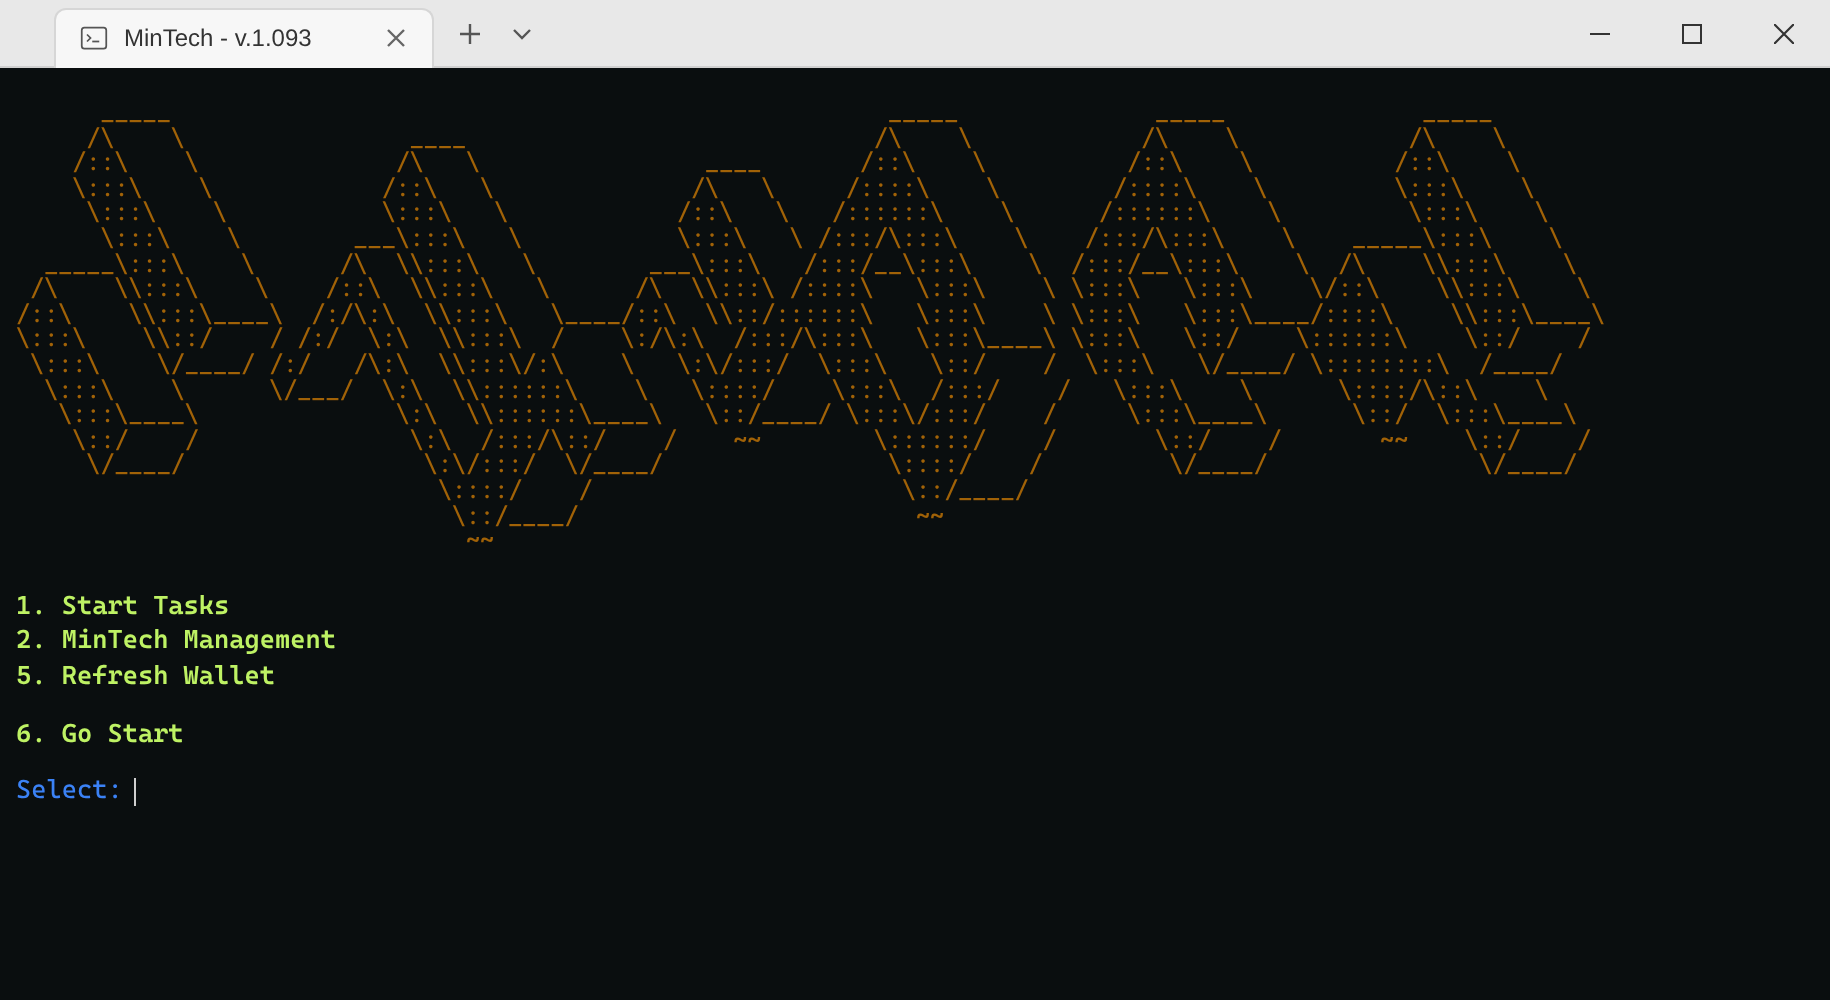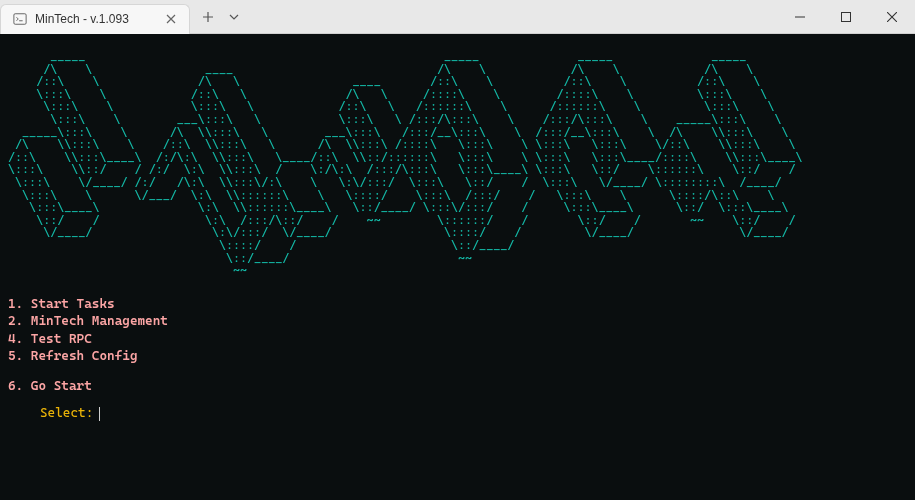--- a/index.html
+++ b/index.html
@@ -10,20 +10,21 @@
       background: #ffffff;
       overflow: hidden;
     }
     .titlebar {
       height: 34px;
       background: #e8e8e8;
       display: flex;
       align-items: center;
       justify-content: space-between;
       border-bottom: 1px solid #d0d0d0;
+      padding-left: 27px;
     }
     .tab-area {
       display: flex;
       align-items: center;
       height: 100%;
     }
     .tab {
       display: flex;
       align-items: center;
       gap: 8px;
@@ -93,45 +94,44 @@
       background: #0a0e0f;
       height: 466px;
       width: 100%;
       padding: 16px 8px 8px 8px;
       font-family: 'Cascadia Mono', 'Consolas', monospace;
       font-size: 13px;
       line-height: 1.15;
       overflow: hidden;
     }
     .ascii-art {
-      color: #14b8a6;
+      color: #a16207;
       white-space: pre;
       font-family: 'Cascadia Mono', 'Consolas', monospace;
       font-size: 12px;
       line-height: 1.05;
       letter-spacing: 0;
       margin-bottom: 18px;
     }
     .menu {
-      color: #fca5a5;
+      color: #bef264;
       font-weight: 600;
       font-size: 13px;
       line-height: 1.35;
     }
     .menu-item { white-space: pre; }
     .menu-gap { height: 12px; }
     .prompt-row {
       color: #b8b8b8;
       margin-top: 12px;
       display: flex;
       align-items: center;
     }
     .prompt-label {
-      color: #eab308;
-      margin-left: 32px;
+      color: #3b82f6;
     }
     .cursor {
       display: inline-block;
       width: 1px;
       height: 14px;
       background: #cfcfcf;
       margin-left: 6px;
       animation: blink 1s step-end infinite;
     }
     @keyframes blink { 50% { opacity: 0; } }
@@ -202,22 +202,21 @@
    \:::\____\              \:\  \\::::::\____\   \::/____/ \:::\/:::/    /     \:::\____\      \::/  \:::\____\
     \::/    /               \:\  /:::/\::/    /    ~~        \::::::/    /       \::/    /       ~~    \::/    /
      \/____/                 \:\/:::/  \/____/                \::::/    /         \/____/               \/____/
                               \::::/    /                      \::/____/
                                \::/____/                        ~~
                                 ~~</pre>
 
   <div class="menu">
     <div class="menu-item"><span>1.</span> <span>Start Tasks</span></div>
     <div class="menu-item"><span>2.</span> <span>MinTech Management</span></div>
-    <div class="menu-item"><span>4.</span> <span>Test RPC</span></div>
-    <div class="menu-item"><span>5.</span> <span>Refresh Config</span></div>
+    <div class="menu-item"><span>5.</span> <span>Refresh Wallet</span></div>
     <div class="menu-gap"></div>
     <div class="menu-item"><span>6.</span> <span>Go Start</span></div>
   </div>
 
   <div class="prompt-row">
     <span class="prompt-label">Select:</span>
     <span></span>
     <span class="cursor"></span>
   </div>
 </div>

